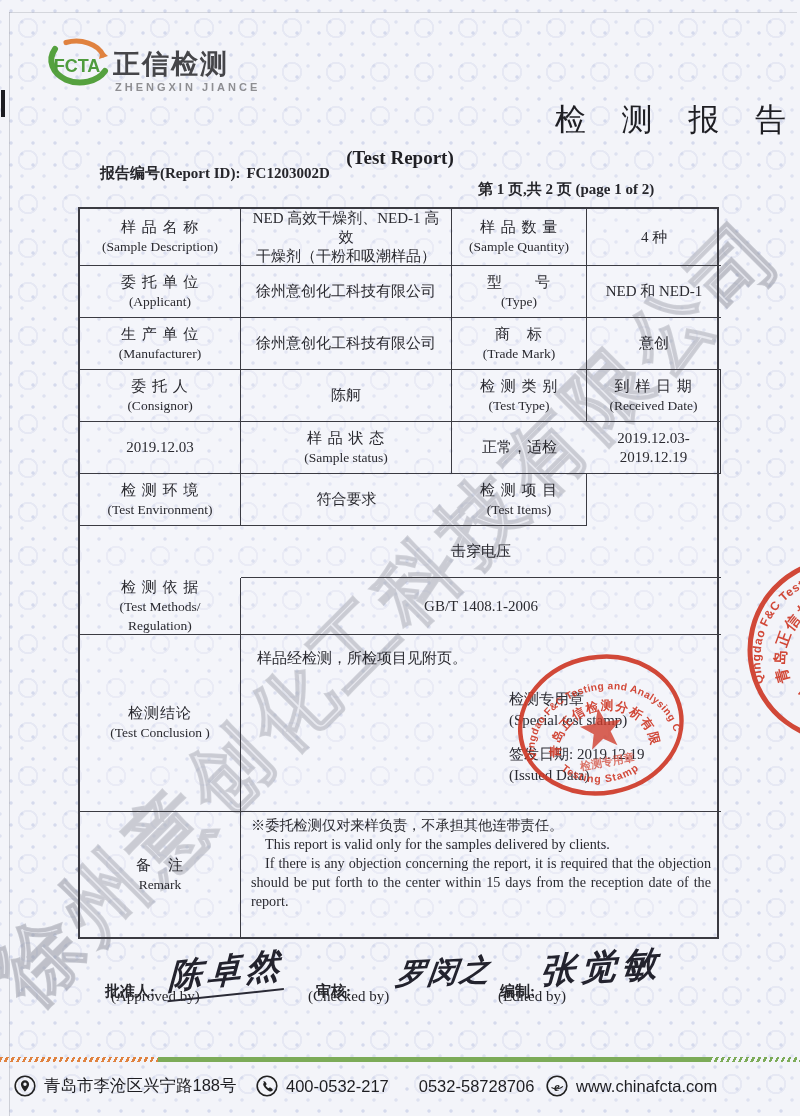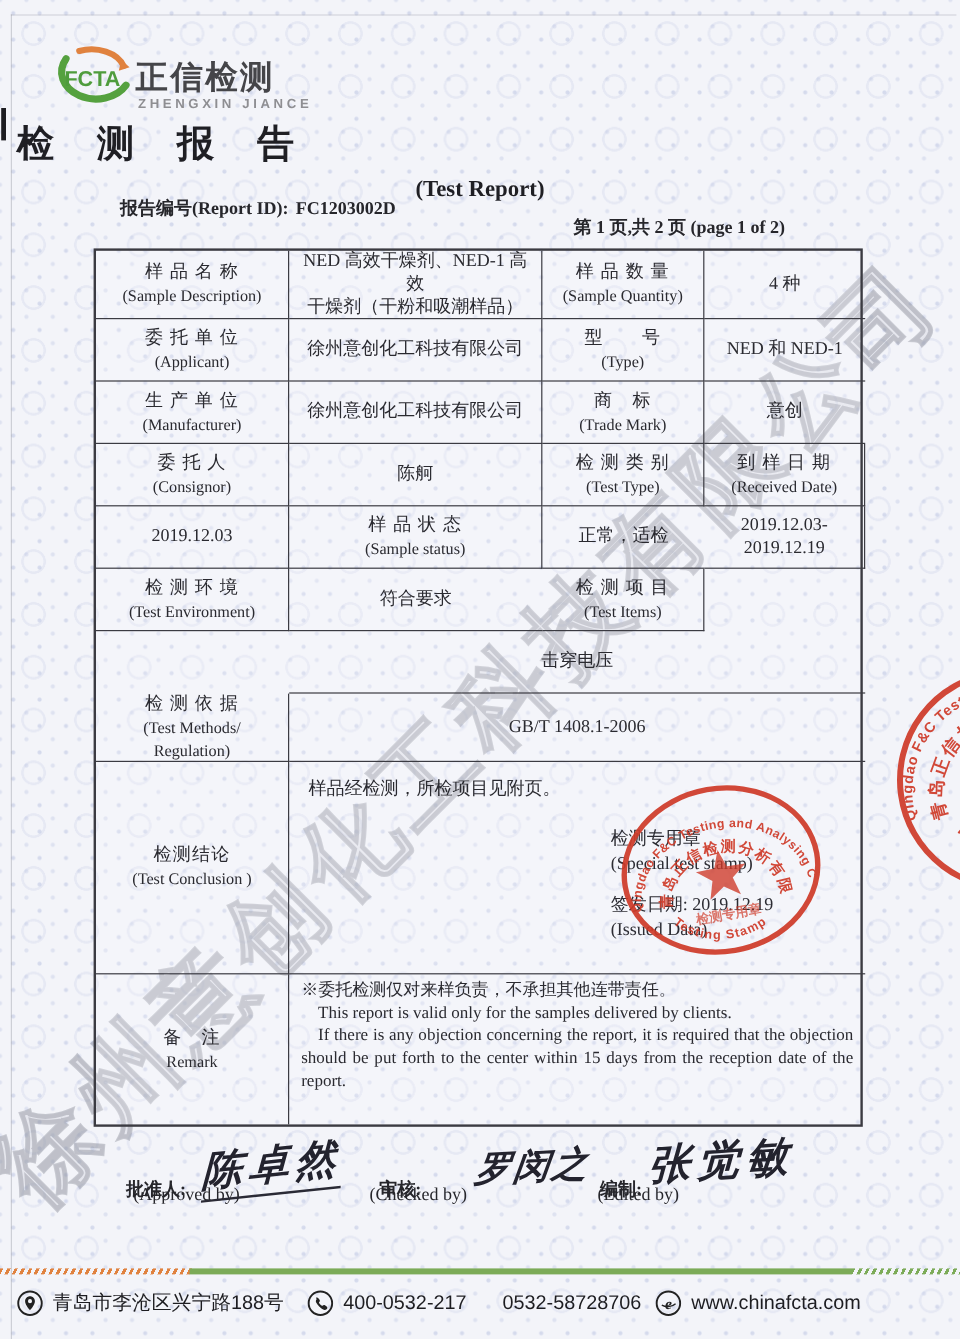--- a/index.html
+++ b/index.html
@@ -29,21 +29,21 @@
     font-size:82px; font-weight:bold; letter-spacing:7px; white-space:nowrap;
     color:rgba(158,160,172,0.16);
     -webkit-text-stroke:1.6px rgba(138,140,152,0.42);
   }
 
   
   .logo-svg { position:absolute; left:44px; top:36px; z-index:2; }
   .brand-cn { position:absolute; left:113px; top:46px; z-index:2; font-family:"Liberation Sans", sans-serif; font-weight:bold; font-size:27px; letter-spacing:2px; color:#454549; }
   .brand-en { position:absolute; left:115px; top:81px; z-index:2; font-family:"Liberation Sans", sans-serif; font-weight:bold; font-size:11px; letter-spacing:3px; color:#8e8e92; }
 
-  .title-cn { position:absolute; left:0; top:99px; width:100%; text-align:left; z-index:2; font-size:31px; font-weight:bold; letter-spacing:14px; text-indent:14px; color:#1f1f24; }
+  .title-cn { position:absolute; left:0; top:99px; width:100%; text-align:right; z-index:2; font-size:31px; font-weight:normal; letter-spacing:14px; text-indent:14px; color:#1f1f24; }
   .title-en { position:absolute; left:0; top:147px; width:100%; text-align:center; z-index:2; font-size:19px; font-weight:bold; color:#1f1f24; }
 
   .meta-left  { position:absolute; left:100px; top:164px; z-index:2; font-size:15px; font-weight:bold; }
   .meta-left span { margin-right:6px; }
   .meta-right { position:absolute; left:478px; top:180px; z-index:2; font-size:15px; font-weight:bold; }
 
   
   .tbl {
     position:absolute; left:78px; top:207px; width:641px; z-index:2;
     display:grid; box-sizing:border-box;

